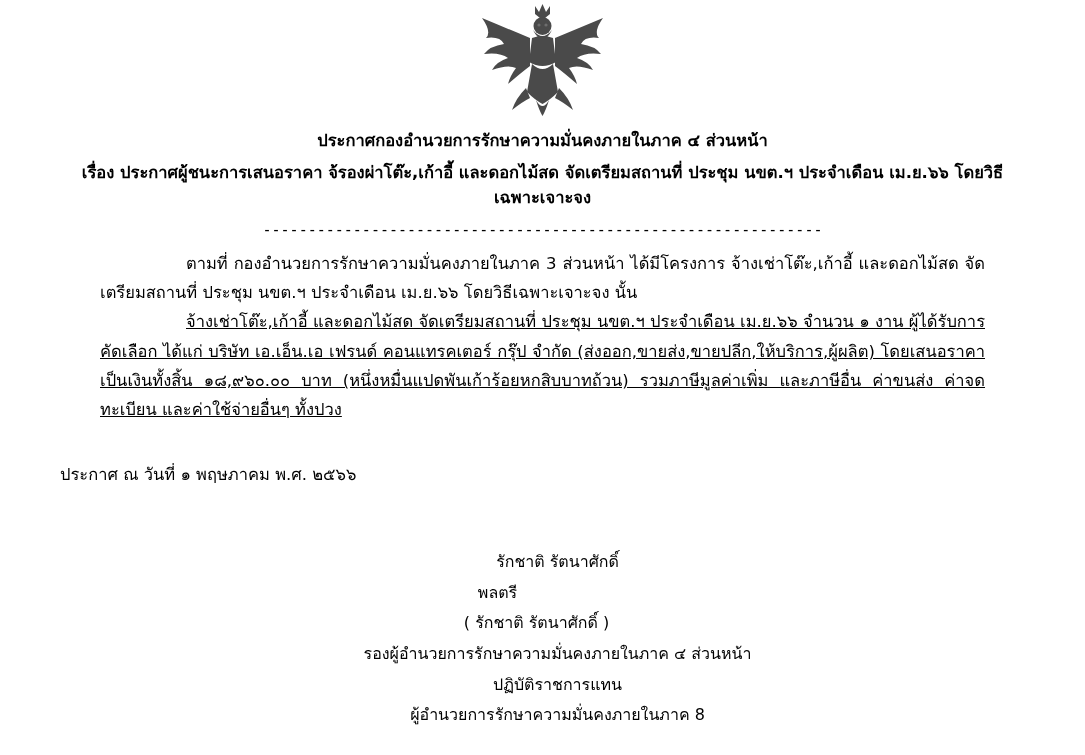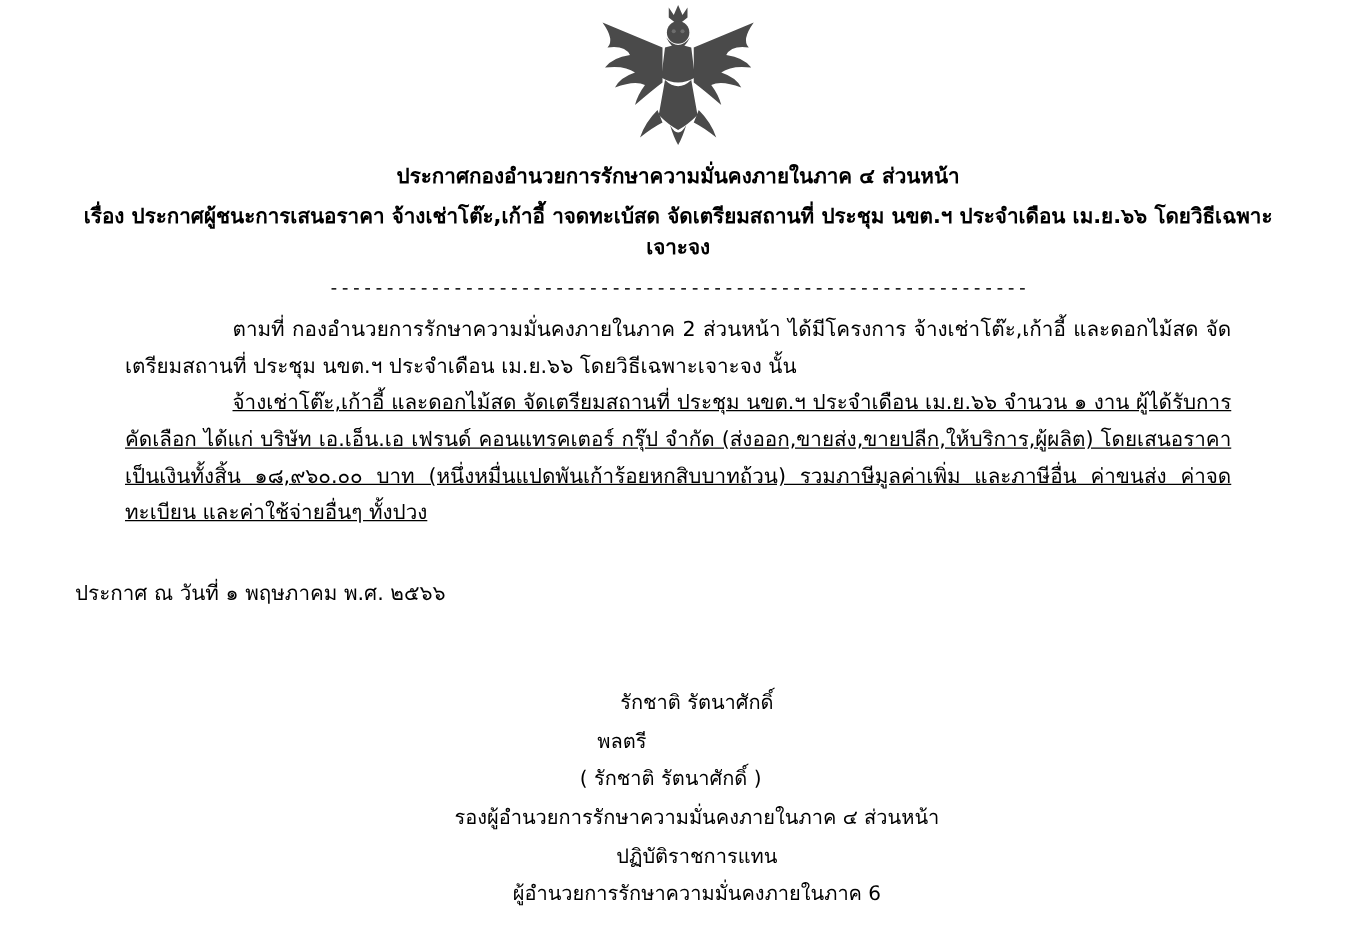--- a/index.html
+++ b/index.html
@@ -127,34 +127,34 @@
       </g>
       <g fill="#6d6d6d">
         <circle cx="69" cy="25" r="1.6"></circle>
         <circle cx="76" cy="25" r="1.6"></circle>
       </g>
     </svg>
   </div>
 
   <div class="header-block">
     <span class="header-line1">ประกาศกองอำนวยการรักษาความมั่นคงภายในภาค ๔ ส่วนหน้า</span>
-    <span class="header-line2">เรื่อง ประกาศผู้ชนะการเสนอราคา จ้างเช่าโต๊ะ,เก้าอี้ าจดทะเบ้สด จัดเตรียมสถานที่ ประชุม นขต.ฯ ประจำเดือน เม.ย.๖๖ โดยวิธีเฉพาะเจาะจง</span>
+    <span class="header-line2">เรื่อง ประกาศผู้ชนะการเสนอราคา จ้รองผ่าโต๊ะ,เก้าอี้ และดอกไม้สด จัดเตรียมสถานที่ ประชุม นขต.ฯ ประจำเดือน เม.ย.๖๖ โดยวิธีเฉพาะเจาะจง</span>
   </div>
 
   <div class="divider">--------------------------------------------------------------</div>
 
   <div class="body-block">
-    <p class="para">ตามที่ กองอำนวยการรักษาความมั่นคงภายในภาค 2 ส่วนหน้า ได้มีโครงการ จ้างเช่าโต๊ะ,เก้าอี้ และดอกไม้สด จัดเตรียมสถานที่ ประชุม นขต.ฯ ประจำเดือน เม.ย.๖๖ โดยวิธีเฉพาะเจาะจง  นั้น</p>
+    <p class="para">ตามที่ กองอำนวยการรักษาความมั่นคงภายในภาค 3 ส่วนหน้า ได้มีโครงการ จ้างเช่าโต๊ะ,เก้าอี้ และดอกไม้สด จัดเตรียมสถานที่ ประชุม นขต.ฯ ประจำเดือน เม.ย.๖๖ โดยวิธีเฉพาะเจาะจง  นั้น</p>
     <p class="para2">จ้างเช่าโต๊ะ,เก้าอี้ และดอกไม้สด จัดเตรียมสถานที่ ประชุม นขต.ฯ ประจำเดือน เม.ย.๖๖ จำนวน ๑ งาน ผู้ได้รับการคัดเลือก ได้แก่ บริษัท เอ.เอ็น.เอ เฟรนด์ คอนแทรคเตอร์ กรุ๊ป จำกัด (ส่งออก,ขายส่ง,ขายปลีก,ให้บริการ,ผู้ผลิต) โดยเสนอราคา เป็นเงินทั้งสิ้น ๑๘,๙๖๐.๐๐ บาท (หนึ่งหมื่นแปดพันเก้าร้อยหกสิบบาทถ้วน) รวมภาษีมูลค่าเพิ่ม และภาษีอื่น ค่าขนส่ง ค่าจดทะเบียน และค่าใช้จ่ายอื่นๆ ทั้งปวง</p>
   </div>
 
   <div class="date-line">ประกาศ ณ วันที่  ๑ พฤษภาคม พ.ศ. ๒๕๖๖</div>
 
   <div class="sign-block">
     <span class="sign-name">รักชาติ รัตนาศักดิ์</span>
     <span class="sign-rank">พลตรี</span>
     <span class="sign-paren">( รักชาติ    รัตนาศักดิ์ )</span>
     <span class="sign-pos1">รองผู้อำนวยการรักษาความมั่นคงภายในภาค ๔ ส่วนหน้า</span>
     <span class="sign-pos2">ปฏิบัติราชการแทน</span>
-    <span class="sign-pos3">ผู้อำนวยการรักษาความมั่นคงภายในภาค 6</span>
+    <span class="sign-pos3">ผู้อำนวยการรักษาความมั่นคงภายในภาค 8</span>
   </div>
 
 </div>
 
 </body></html>

